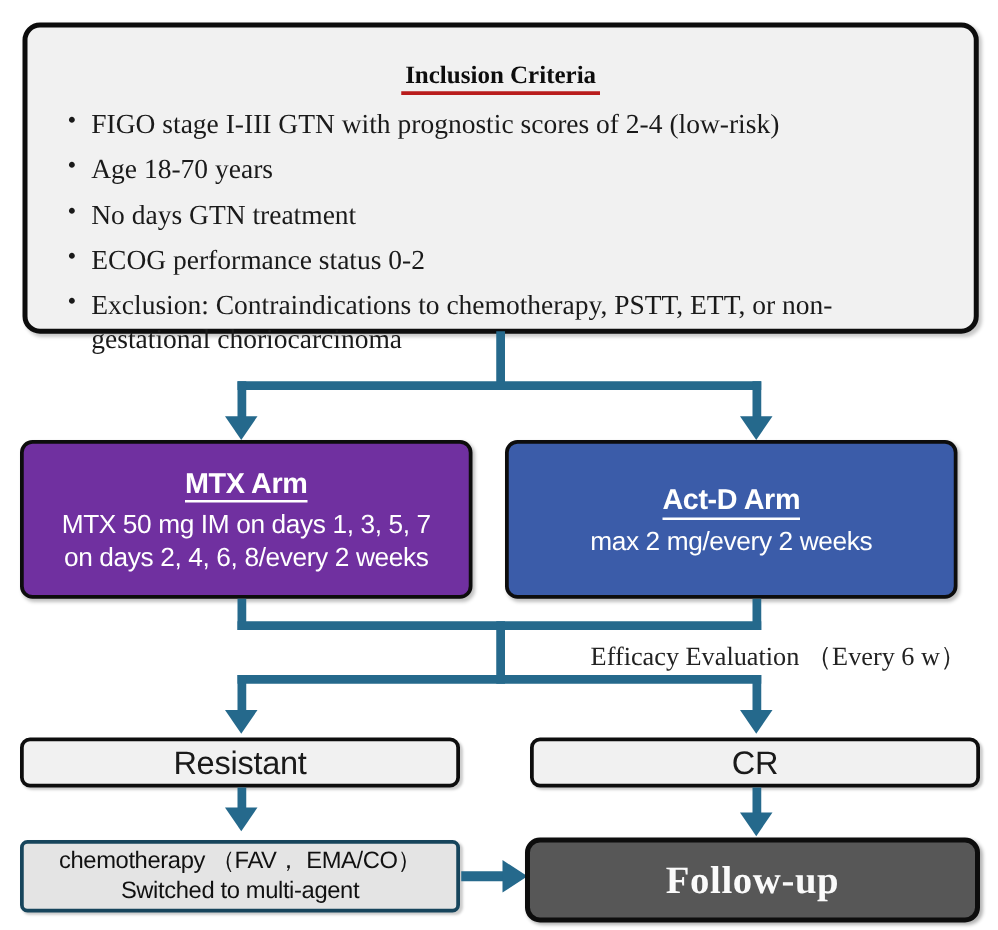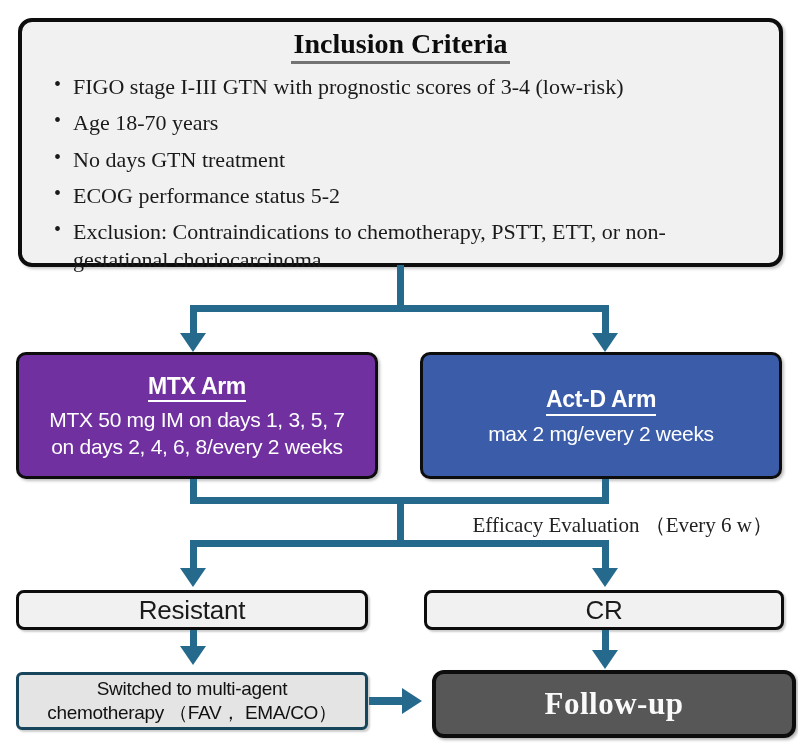--- a/index.html
+++ b/index.html
@@ -19,39 +19,39 @@
   }
   
   .bx{position:absolute;}
   .incl{
     left:18px;top:18px;width:765px;height:249px;
     background:var(--light-box);border:4px solid #0d0d0d;border-radius:14px;
     box-shadow:2px 2px 3px rgba(0,0,0,.22);
   }
   .incl-title-row{text-align:center;margin-top:6px;}
   .incl-title{
-    display:inline-block;font-size:28px;font-weight:bold;color:#0d0d0d;
-    border-bottom:3px solid #737373;padding:0 3px 1px 3px;line-height:1.15;
+    display:inline-block;font-size:20px;font-weight:bold;color:#0d0d0d;
+    border-bottom:3px solid #b91c1c;padding:0 3px 1px 3px;line-height:1.15;margin-top:21px;
   }
   .incl-list{list-style:none;margin:9px 20px 0 30px;}
   .incl-list li{
     position:relative;padding-left:21px;font-size:22px;color:#1a1a1a;
     line-height:1.24;margin-bottom:9px;max-width:710px;
   }
   .incl-list li::before{content:"\2022";position:absolute;left:2px;top:-1px;font-size:20px;}
   .incl-list li:last-child{max-width:622px;}
 
   .arm{
     top:352px;width:362px;height:127px;border:3px solid #0d0d0d;border-radius:10px;
     display:flex;flex-direction:column;align-items:center;justify-content:center;
     color:#ffffff;font-family:"Liberation Sans",sans-serif;letter-spacing:-0.3px;
     box-shadow:2px 2px 3px rgba(0,0,0,.25);padding-top:2px;
   }
   .arm-mtx{left:16px;background:var(--mtx-purple);}
-  .arm-actd{left:420px;background:var(--actd-blue);}
+  .arm-actd{left:404px;background:var(--actd-blue);}
   .arm-title{display:inline-block;font-size:23px;font-weight:bold;border-bottom:2px solid #fff;padding-bottom:1px;margin-bottom:4px;line-height:1.15;}
   .arm-line{font-size:21px;line-height:27px;text-align:center;}
 
   .outcome{
     top:590px;height:40px;background:var(--light-box);border:3px solid #0d0d0d;border-radius:8px;
     display:flex;align-items:center;justify-content:center;
     font-family:"Liberation Sans",sans-serif;font-size:26px;color:#1a1a1a;
     box-shadow:2px 2px 2px rgba(0,0,0,.2);letter-spacing:-0.2px;
   }
   .res{left:16px;width:352px;}
@@ -62,21 +62,21 @@
     background:var(--switched-gray);border:3px solid var(--switched-border);border-radius:6px;
     display:flex;flex-direction:column;align-items:center;justify-content:center;
     font-family:"Liberation Sans",sans-serif;font-size:19px;line-height:24px;color:#111;
     letter-spacing:-0.3px;box-shadow:2px 2px 2px rgba(0,0,0,.2);
   }
   .followup{
     left:420px;top:670px;width:364px;height:68px;
     background:var(--followup-gray);border:4px solid #0d0d0d;border-radius:12px;
     display:flex;align-items:center;justify-content:center;
     font-family:"Liberation Serif",serif;font-size:31px;font-weight:bold;color:#fafafa;
-    letter-spacing:0.5px;box-shadow:2px 2px 3px rgba(0,0,0,.3);margin-left:12px;
+    letter-spacing:0.5px;box-shadow:2px 2px 3px rgba(0,0,0,.3);
   }
 
   
   .lbl{position:absolute;font-size:21px;color:#222;white-space:nowrap;}
   .lbl-rand{top:277px;right:21px;}
   .lbl-eff{top:511px;right:25px;}
 
   
   .ln{position:absolute;background:var(--arrow);}
   .head{position:absolute;width:0;height:0;border-left:13px solid transparent;border-right:13px solid transparent;border-top:19px solid var(--arrow);}
@@ -110,24 +110,24 @@
 </head>
 <body>
 
 <div id="canvas">
 
   <section class="bx incl">
     <div class="incl-title-row">
       <span class="incl-title">Inclusion Criteria</span>
     </div>
     <ul class="incl-list">
-      <li>FIGO stage I-III GTN with prognostic scores of 3-4 (low-risk)</li>
+      <li>FIGO stage I-III GTN with prognostic scores of 2-4 (low-risk)</li>
       <li>Age 18-70 years</li>
       <li>No days GTN treatment</li>
-      <li>ECOG performance status 5-2</li>
+      <li>ECOG performance status 0-2</li>
       <li>Exclusion: Contraindications to chemotherapy, PSTT, ETT, or non-gestational choriocarcinoma</li>
     </ul>
   </section>
 
   <div class="ln c1-stub"></div>
   <div class="ln c1-h"></div>
   <div class="ln c1-sl"></div>
   <div class="ln c1-sr"></div>
   <div class="head c1-hl"></div>
   <div class="head c1-hr"></div>
@@ -160,22 +160,22 @@
   <section class="bx outcome res">
     <span>Resistant</span>
   </section>
 
   <div class="ln c3-sl"></div>
   <div class="ln c3-sr"></div>
   <div class="head c3-hl"></div>
   <div class="head c3-hr"></div>
 
   <section class="bx switched">
+    <div>chemotherapy （FAV， EMA/CO）</div>
     <div>Switched to multi-agent</div>
-    <div>chemotherapy （FAV， EMA/CO）</div>
   </section>
 
   <div class="ln c4-stem"></div>
   <div class="head-right c4-head"></div>
 
   <section class="bx followup">
     <span>Follow-up</span>
   </section>
 
 </div>

